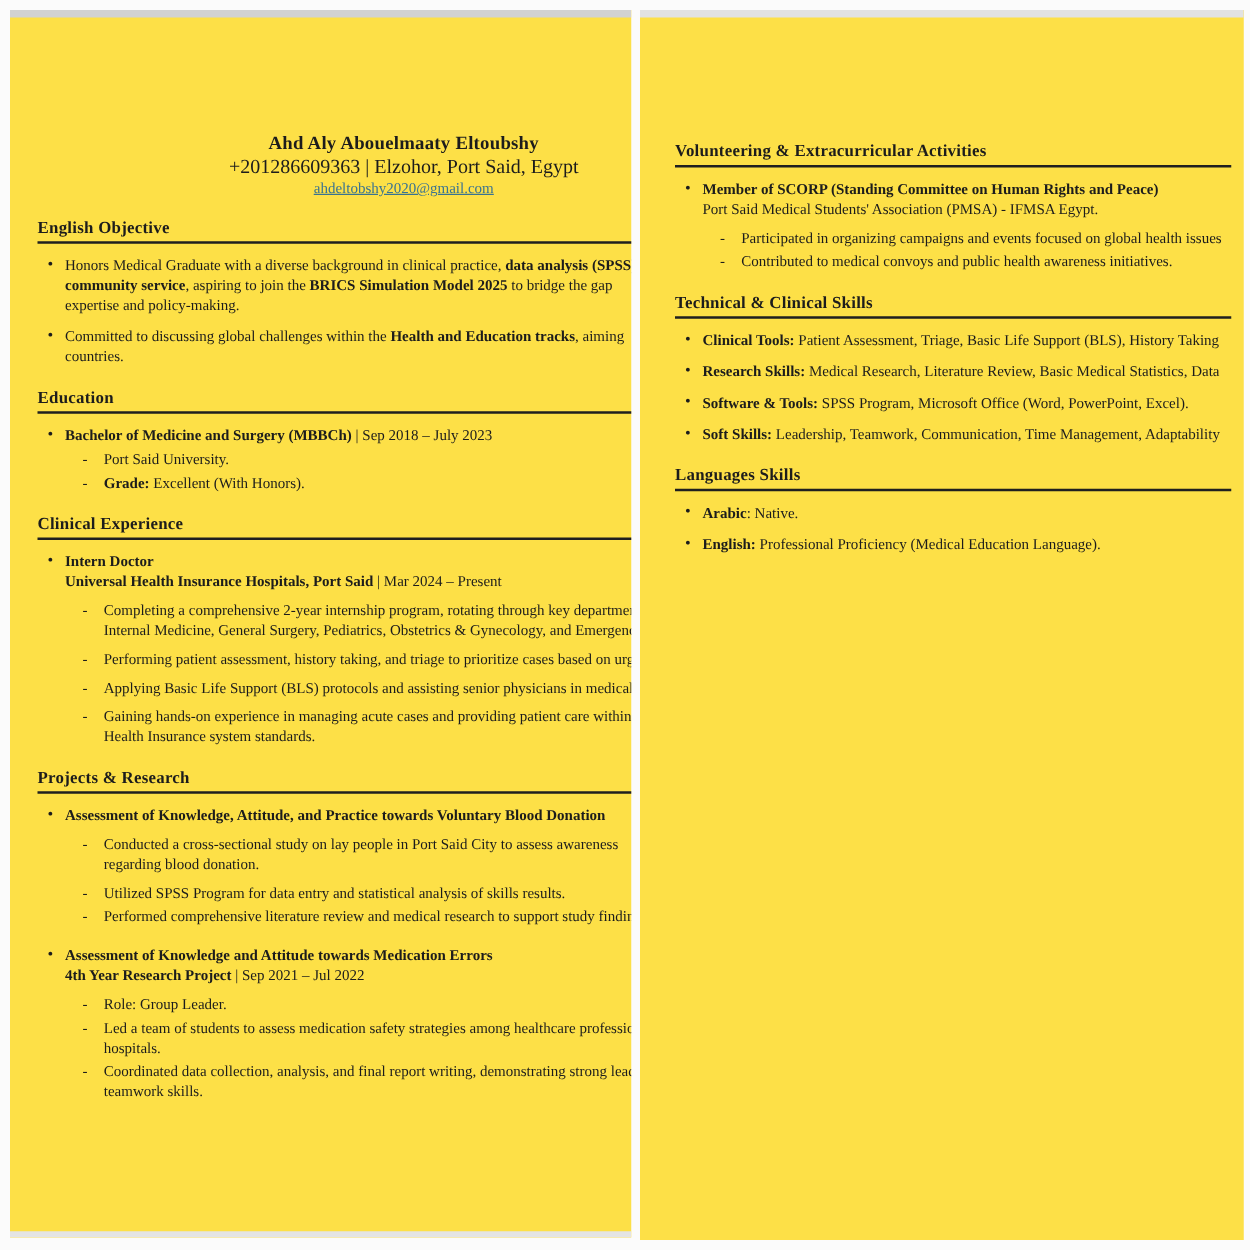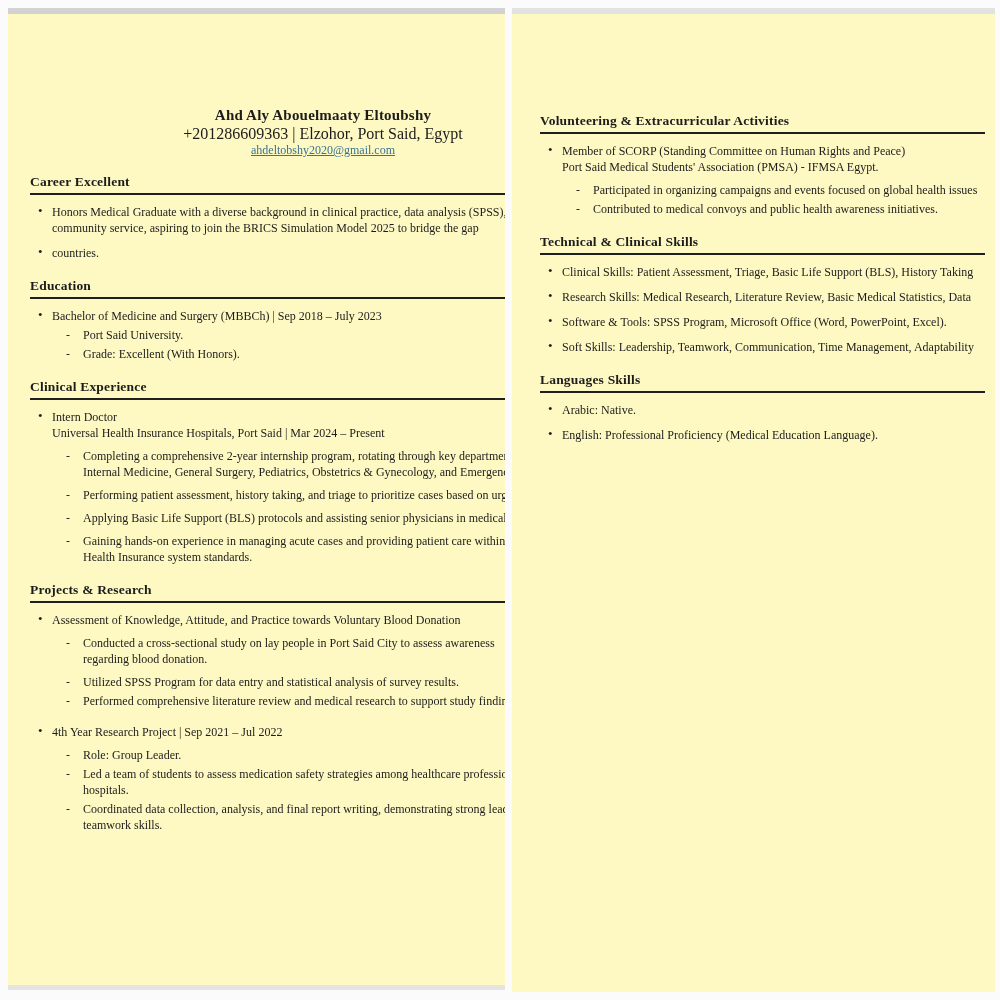--- a/index.html
+++ b/index.html
@@ -3,21 +3,21 @@
 <meta charset="utf-8">
 <style>
   html,body{margin:0;padding:0;}
   body{
     width:1000px;height:1000px;position:relative;
     background:#fbfbfb;
     font-family:"Liberation Serif","DejaVu Serif",serif;
     color:#1c1c1c;
   }
   .viewport{
-    position:absolute;top:8px;background:#fef9c3;overflow:hidden;
+    position:absolute;top:8px;background:#fde047;overflow:hidden;
   }
   #vp-left{left:8px;width:497px;height:982px;}
   #vp-right{left:512px;width:483px;height:984px;}
   .topbar{position:absolute;top:0;left:0;right:0;height:6px;}
   #vp-left .topbar{background:#d2d2d2;}
   #vp-right .topbar{background:#e2e2e2;}
   .bottombar{position:absolute;bottom:0;left:0;right:0;height:5px;background:#e4e4e4;}
   .page{position:absolute;top:6px;left:0;width:630px;}
   #vp-right .page{width:640px;}
   .doc-header{margin-top:92px;text-align:center;width:630px;}
@@ -33,44 +33,46 @@
   .sec-title{font-size:13.5px;font-weight:bold;line-height:17px;letter-spacing:.2px;}
   .sec-rule{height:2px;background:#1f1f1f;margin-top:3px;}
   #vp-left .sec-rule{width:588px;}
   #vp-right .sec-rule{width:445px;}
   .item{position:relative;font-size:12px;line-height:16px;}
   .item .line{white-space:nowrap;}
   .item.bullet{padding-left:22px;margin-top:9px;}
   .item.bullet > .marker{position:absolute;left:8px;top:-1px;font-size:13px;}
   .item.dash{padding-left:53px;margin-top:7px;}
   .item.dash > .marker{position:absolute;left:36px;}
-  .b{font-weight:normal;}
+  .b{font-weight:bold;}
 </style>
 </head>
 <body>
 
 <div class="viewport" id="vp-left">
   <div class="topbar"></div>
   <div class="page">
     <div class="doc-header">
       <div class="doc-name">Ahd Aly Abouelmaaty Eltoubshy</div>
       <div class="doc-contact">+201286609363 | Elzohor, Port Said, Egypt</div>
       <div class="doc-email"><a href="#" style="color: rgb(58, 115, 145);">ahdeltobshy2020@gmail.com</a></div>
     </div>
     <div class="sections" id="sections-p1">
         <div class="section">
-          <div class="sec-title">Career Excellent</div>
+          <div class="sec-title">English Objective</div>
           <div class="sec-rule"></div>
           <div class="item bullet">
             <span class="marker">•</span>
             <div class="line"><span>Honors Medical Graduate with a diverse background in clinical practice, </span><span class="b">data analysis (SPSS),</span></div>
             <div class="line"><span class="b">community service</span><span>, aspiring to join the </span><span class="b">BRICS Simulation Model 2025</span><span> to bridge the gap</span></div>
-          </div>
-          <div class="item bullet">
-            <span class="marker">•</span>
+            <div class="line"><span>expertise and policy-making.</span></div>
+          </div>
+          <div class="item bullet">
+            <span class="marker">•</span>
+            <div class="line"><span>Committed to discussing global challenges within the </span><span class="b">Health and Education tracks</span><span>, aiming</span></div>
             <div class="line"><span>countries.</span></div>
           </div>
         </div>
         <div class="section">
           <div class="sec-title">Education</div>
           <div class="sec-rule"></div>
           <div class="item bullet">
             <span class="marker">•</span>
             <div class="line"><span class="b">Bachelor of Medicine and Surgery (MBBCh)</span><span> | Sep 2018 – July 2023</span></div>
           </div>
@@ -117,28 +119,29 @@
             <span class="marker">•</span>
             <div class="line"><span class="b">Assessment of Knowledge, Attitude, and Practice towards Voluntary Blood Donation</span></div>
           </div>
           <div class="item dash">
             <span class="marker">-</span>
             <div class="line"><span>Conducted a cross-sectional study on lay people in Port Said City to assess awareness</span></div>
             <div class="line"><span>regarding blood donation.</span></div>
           </div>
           <div class="item dash">
             <span class="marker">-</span>
-            <div class="line"><span>Utilized SPSS Program for data entry and statistical analysis of survey results.</span></div>
+            <div class="line"><span>Utilized SPSS Program for data entry and statistical analysis of skills results.</span></div>
           </div>
           <div class="item dash" style="margin-top: 3px;">
             <span class="marker">-</span>
             <div class="line"><span>Performed comprehensive literature review and medical research to support study findings</span></div>
           </div>
           <div class="item bullet" style="margin-top: 15px;">
             <span class="marker">•</span>
+            <div class="line"><span class="b">Assessment of Knowledge and Attitude towards Medication Errors</span></div>
             <div class="line"><span class="b">4th Year Research Project</span><span> | Sep 2021 – Jul 2022</span></div>
           </div>
           <div class="item dash">
             <span class="marker">-</span>
             <div class="line"><span>Role: Group Leader.</span></div>
           </div>
           <div class="item dash" style="margin-top: 3px;">
             <span class="marker">-</span>
             <div class="line"><span>Led a team of students to assess medication safety strategies among healthcare professionals</span></div>
             <div class="line"><span>hospitals.</span></div>
@@ -173,21 +176,21 @@
           <div class="item dash" style="margin-top: 3px;">
             <span class="marker">-</span>
             <div class="line"><span>Contributed to medical convoys and public health awareness initiatives.</span></div>
           </div>
         </div>
         <div class="section">
           <div class="sec-title">Technical &amp; Clinical Skills</div>
           <div class="sec-rule"></div>
           <div class="item bullet">
             <span class="marker">•</span>
-            <div class="line"><span class="b">Clinical Skills:</span><span> Patient Assessment, Triage, Basic Life Support (BLS), History Taking</span></div>
+            <div class="line"><span class="b">Clinical Tools:</span><span> Patient Assessment, Triage, Basic Life Support (BLS), History Taking</span></div>
           </div>
           <div class="item bullet">
             <span class="marker">•</span>
             <div class="line"><span class="b">Research Skills:</span><span> Medical Research, Literature Review, Basic Medical Statistics, Data</span></div>
           </div>
           <div class="item bullet">
             <span class="marker">•</span>
             <div class="line"><span class="b">Software &amp; Tools:</span><span> SPSS Program, Microsoft Office (Word, PowerPoint, Excel).</span></div>
           </div>
           <div class="item bullet">

